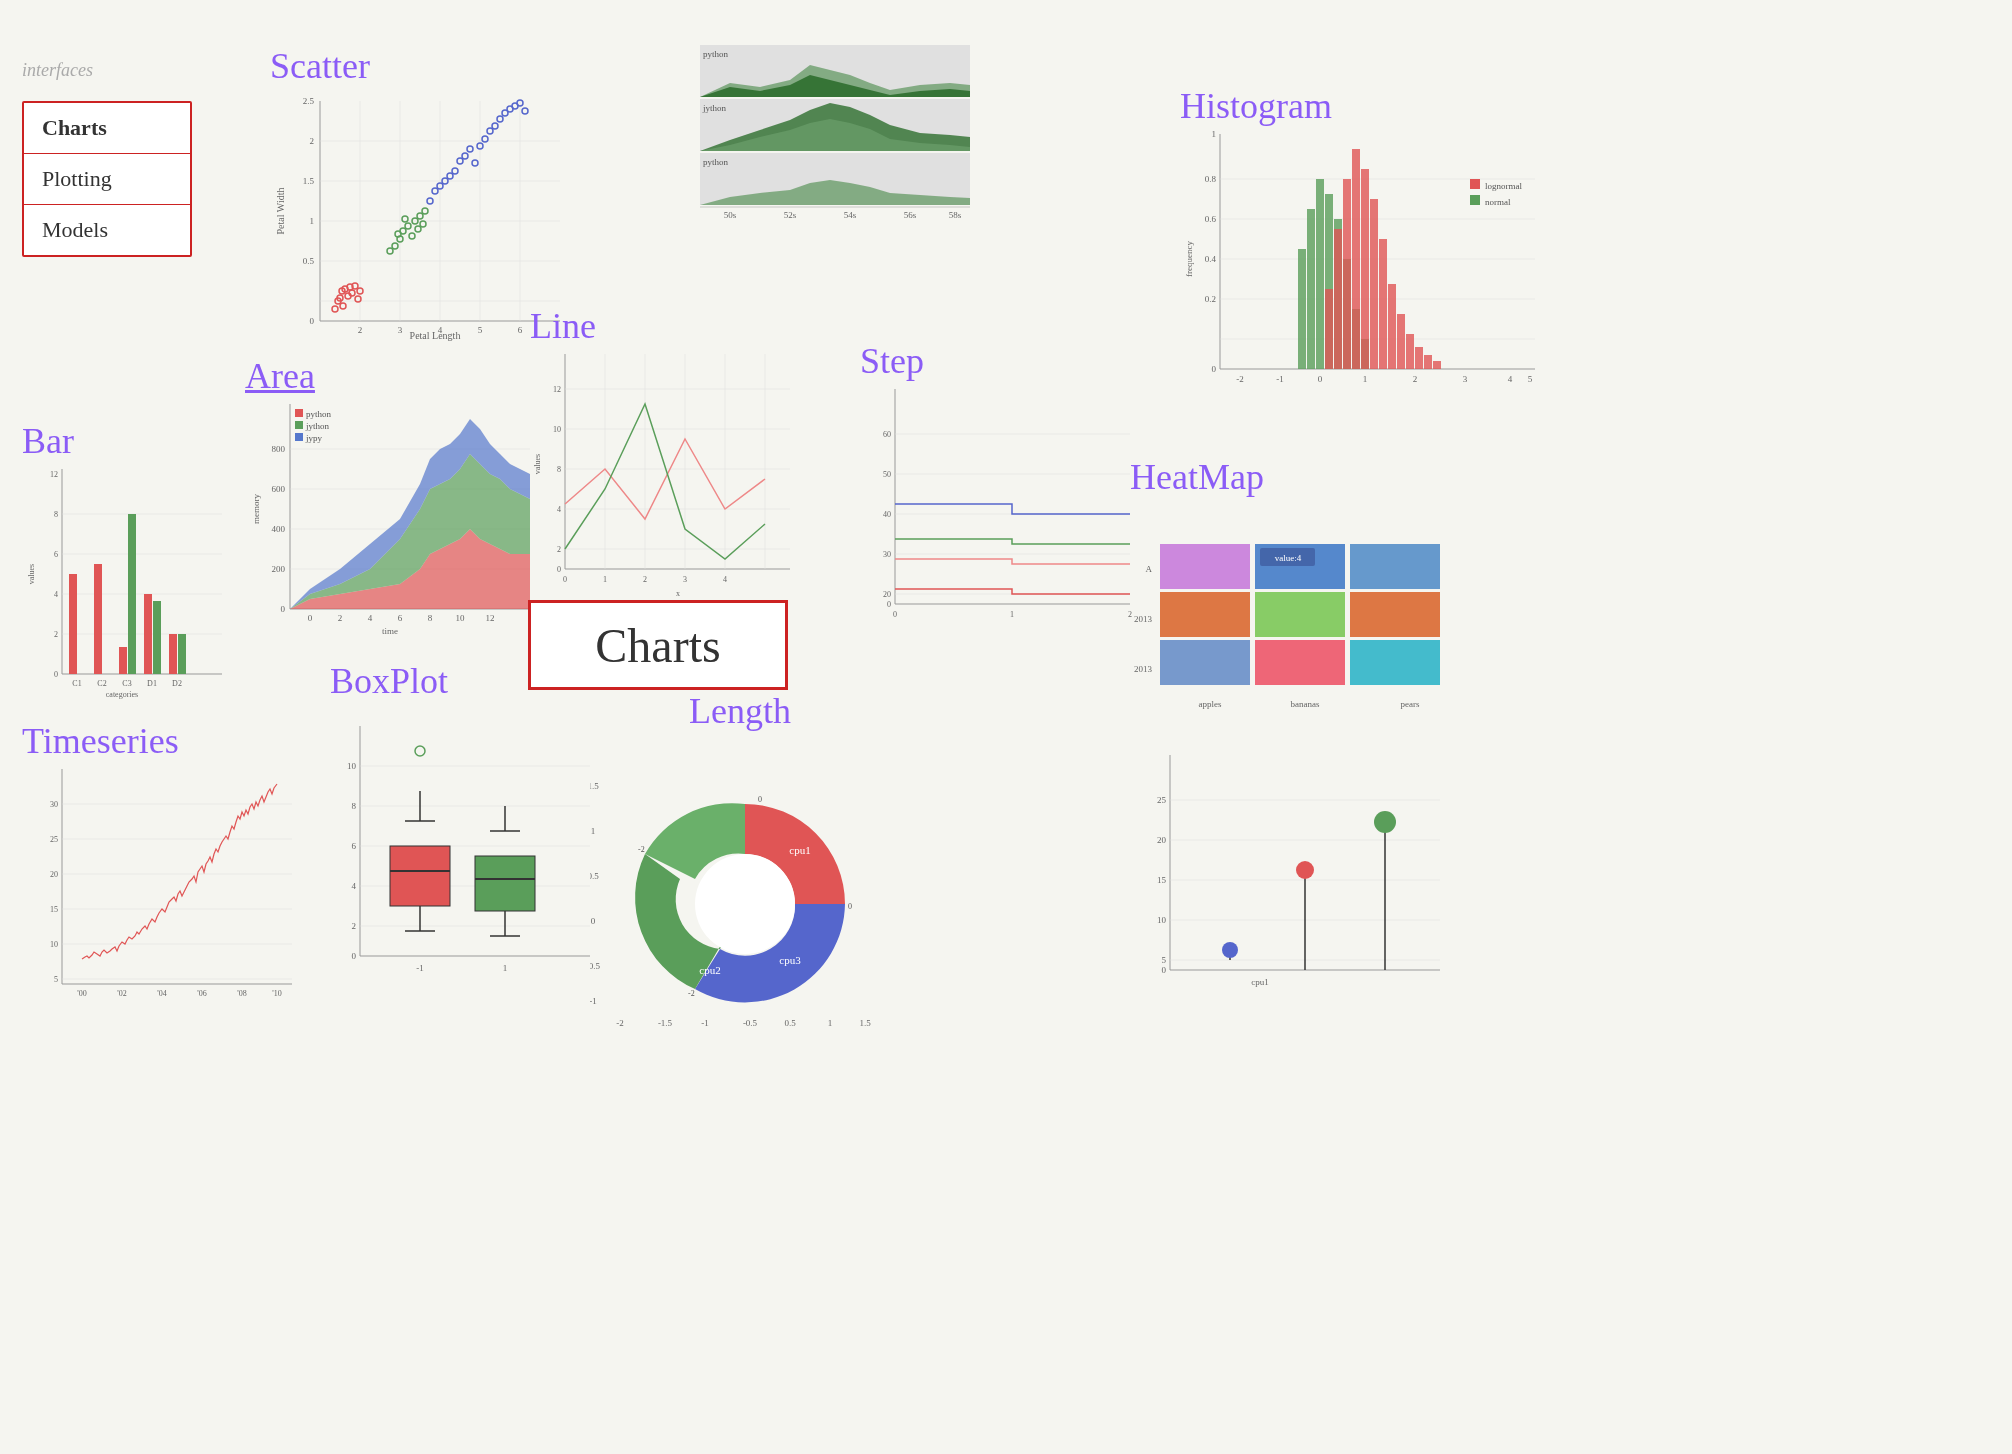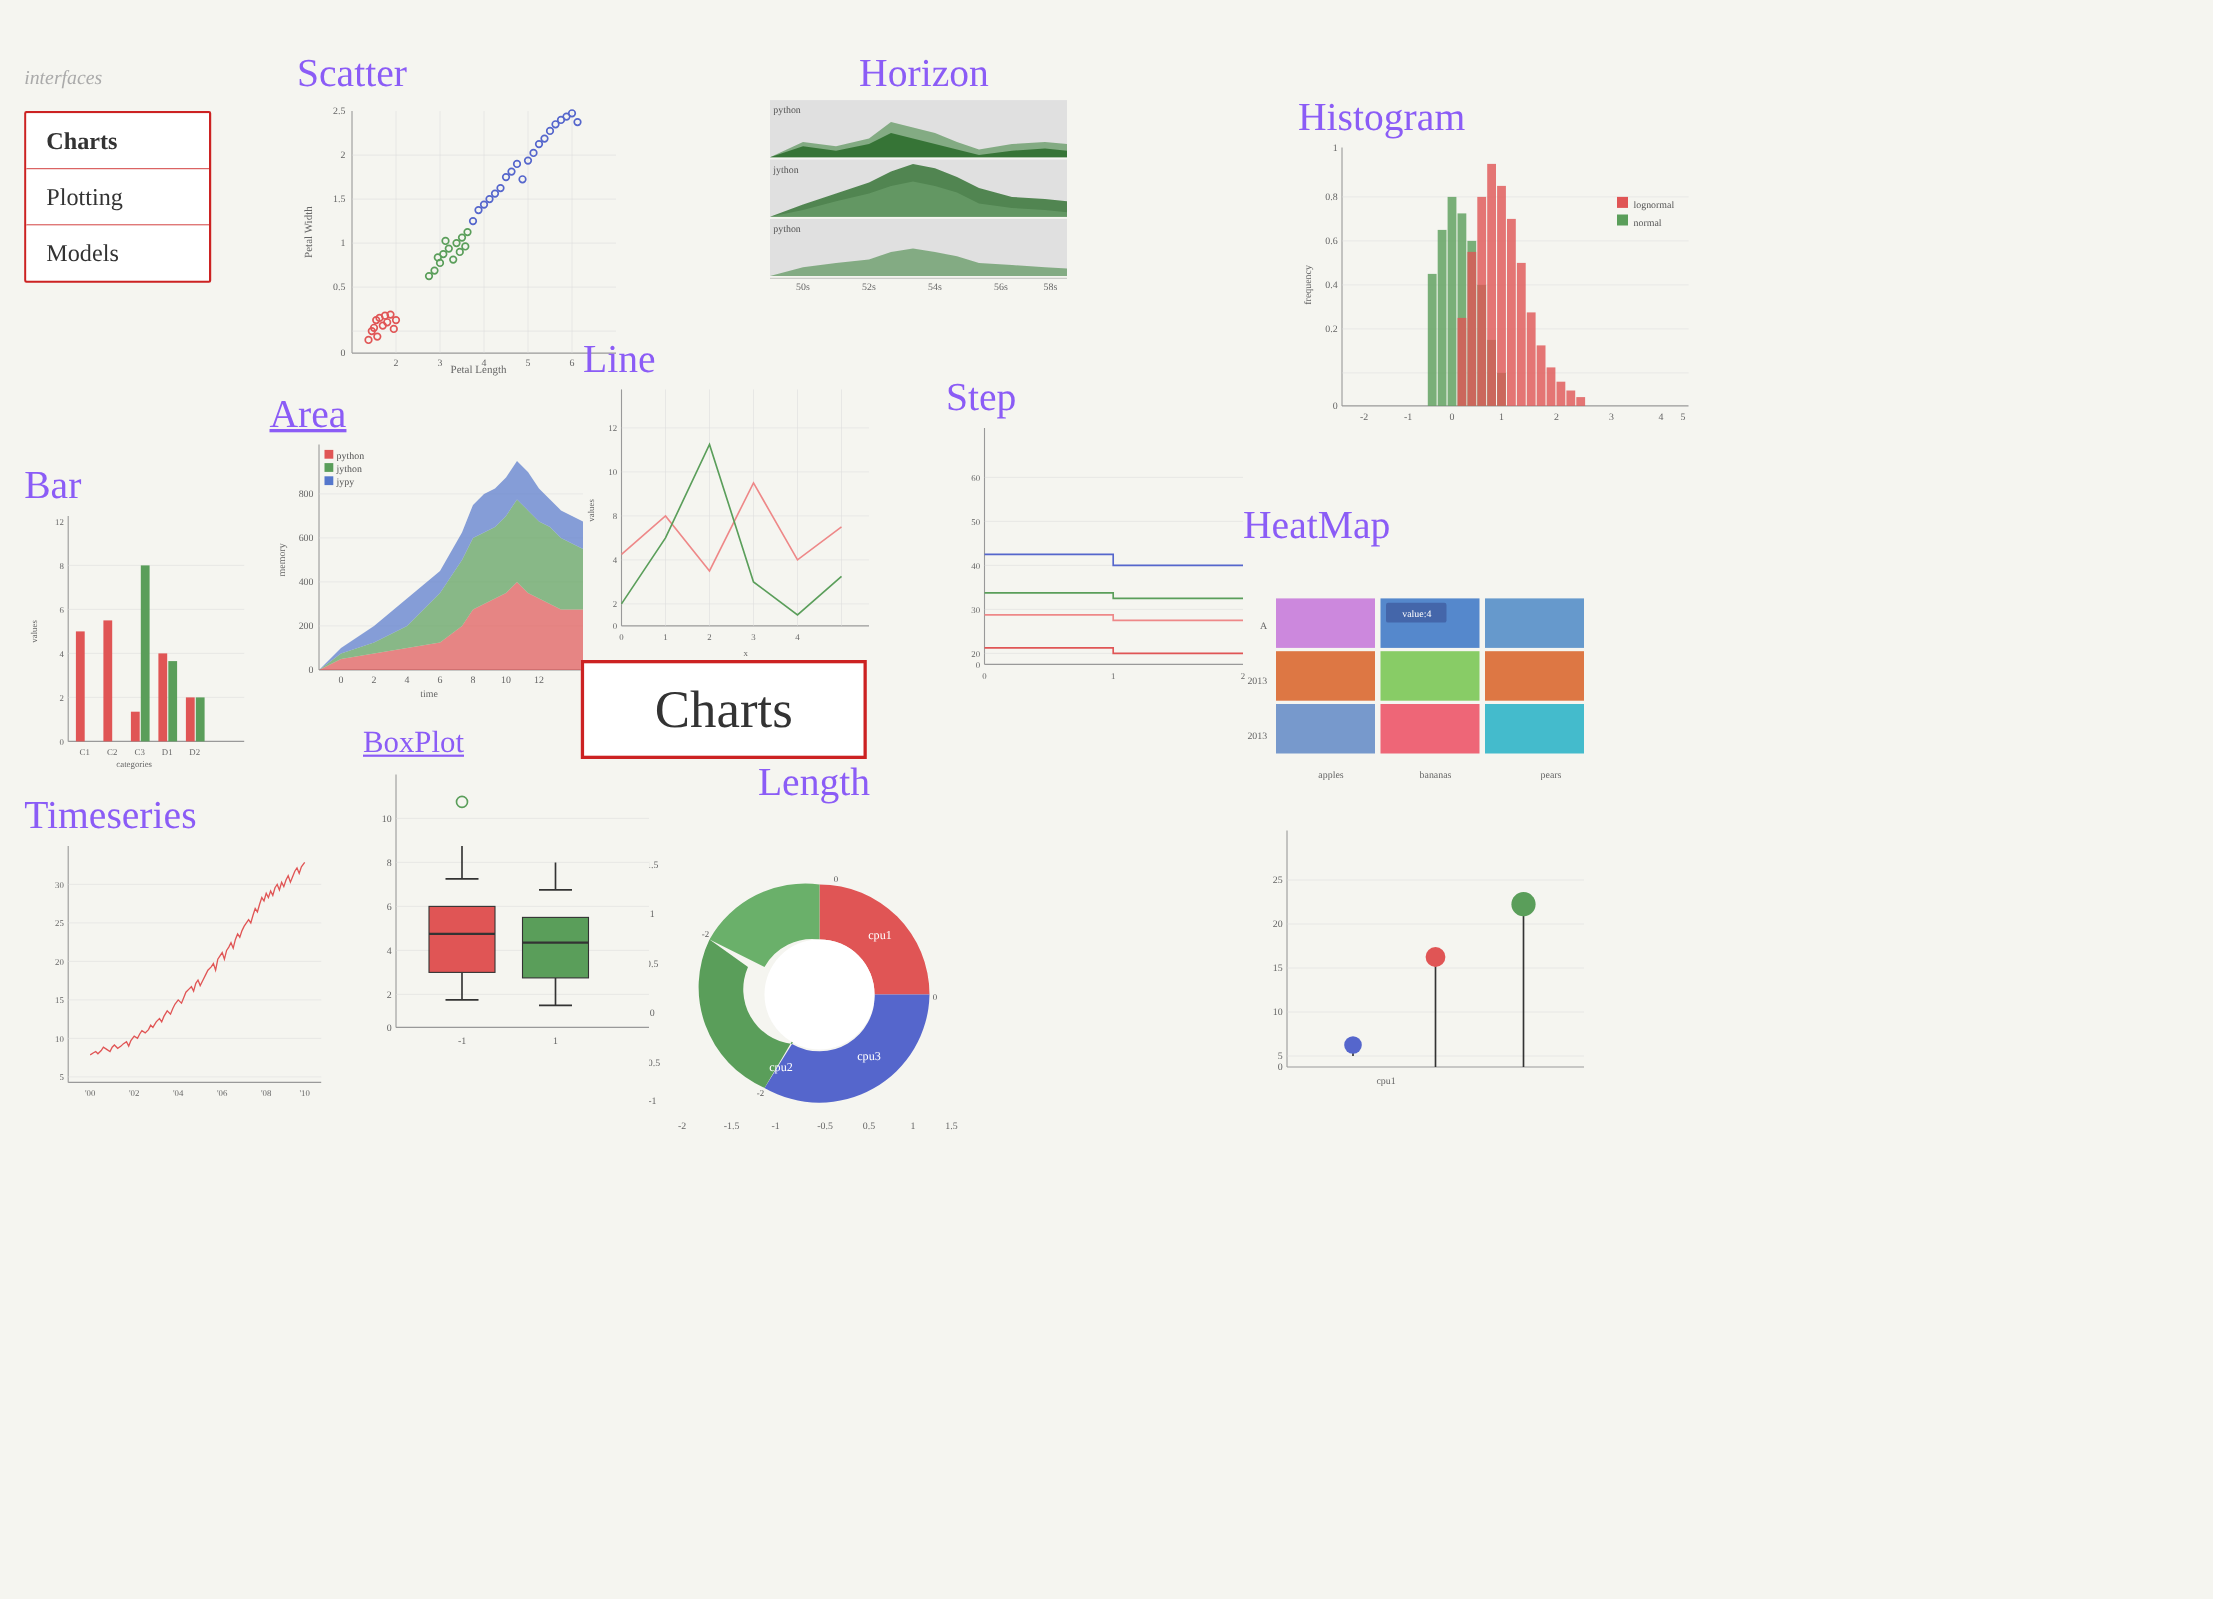--- a/index.html
+++ b/index.html
@@ -288,21 +288,21 @@
     <text x="140" y="232" text-anchor="middle" font-size="8" fill="#666">'04</text>
     <text x="180" y="232" text-anchor="middle" font-size="8" fill="#666">'06</text>
     <text x="220" y="232" text-anchor="middle" font-size="8" fill="#666">'08</text>
     <text x="255" y="232" text-anchor="middle" font-size="8" fill="#666">'10</text>
 
     <polyline fill="none" stroke="#e05555" stroke-width="1.2" points="60,195 63,193 65,192 67,194 70,191 72,188 75,190 78,192 80,188 82,186 85,189 88,187 90,185 93,183 95,187 97,182 100,178 103,180 105,176 107,173 110,175 113,172 115,168 117,170 120,165 123,162 125,165 127,160 130,155 133,158 135,153 137,149 140,145 143,148 145,143 147,138 150,135 152,133 154,137 156,130 158,127 160,132 162,128 165,122 167,118 170,115 172,112 174,118 176,108 178,105 180,102 182,108 184,100 186,97 188,93 190,98 192,90 194,85 196,88 198,82 200,78 202,75 204,72 206,75 208,68 210,62 212,65 214,58 216,52 218,55 220,48 222,52 224,46 226,50 228,43 230,40 232,45 234,38 236,42 238,36 240,32 242,38 244,33 246,28 248,25 250,30 252,24 255,20"></polyline>
   </svg>
 </div>
 
 <div class="chart-container" style="left:330px; top:660px; width:280px; height:310px;">
-  <div class="chart-title" style="font-size:28px; margin-bottom:2px;text-decoration:underline;">BoxPlot</div>
+  <div class="chart-title" style="font-size:36px; margin-bottom:14px;">BoxPlot</div>
   <svg width="270" height="275">
     <line x1="30" y1="10" x2="30" y2="240" class="axis-line"></line>
     <line x1="30" y1="240" x2="260" y2="240" class="axis-line"></line>
 
     <line x1="30" y1="50" x2="260" y2="50" class="grid-line"></line>
     <line x1="30" y1="90" x2="260" y2="90" class="grid-line"></line>
     <line x1="30" y1="130" x2="260" y2="130" class="grid-line"></line>
     <line x1="30" y1="170" x2="260" y2="170" class="grid-line"></line>
     <line x1="30" y1="210" x2="260" y2="210" class="grid-line"></line>
 
@@ -334,21 +334,20 @@
     <rect x="145" y="140" width="60" height="55" fill="#5a9e5a" stroke="#333" stroke-width="1"></rect>
 
     <line x1="145" y1="163" x2="205" y2="163" stroke="#333" stroke-width="2"></line>
 
     <line x1="175" y1="195" x2="175" y2="220" stroke="#333" stroke-width="1.5"></line>
     <line x1="160" y1="220" x2="190" y2="220" stroke="#333" stroke-width="1.5"></line>
   </svg>
 </div>
 
 <div class="chart-container" style="left:700px; top:45px; width:280px; height:220px;">
-  <div class="chart-title" style="font-size:36px; margin-bottom:4px; text-align:center;">Horizon</div>
   <svg width="270" height="175">
 
     <rect x="0" y="0" width="270" height="52" fill="#e0e0e0"></rect>
     <polygon points="0,52 30,38 60,42 90,35 110,20 130,25 150,30 170,38 190,45 220,40 250,38 270,40 270,52" fill="#6b9e6b" opacity="0.8"></polygon>
     <polygon points="0,52 30,42 60,46 90,40 110,30 130,35 150,40 170,45 190,50 220,46 250,44 270,46 270,52" fill="#2d6e2d" opacity="0.9"></polygon>
     <text x="3" y="12" font-size="9" fill="#555">python</text>
 
     <rect x="0" y="54" width="270" height="52" fill="#e0e0e0"></rect>
     <polygon points="0,106 30,95 60,85 90,75 110,65 130,58 150,62 170,70 190,80 220,88 250,90 270,92 270,106" fill="#2d6e2d" opacity="0.8"></polygon>
     <polygon points="0,106 30,100 60,92 90,85 110,78 130,74 150,78 170,84 190,94 220,98 250,100 270,102 270,106" fill="#6b9e6b" opacity="0.7"></polygon>

